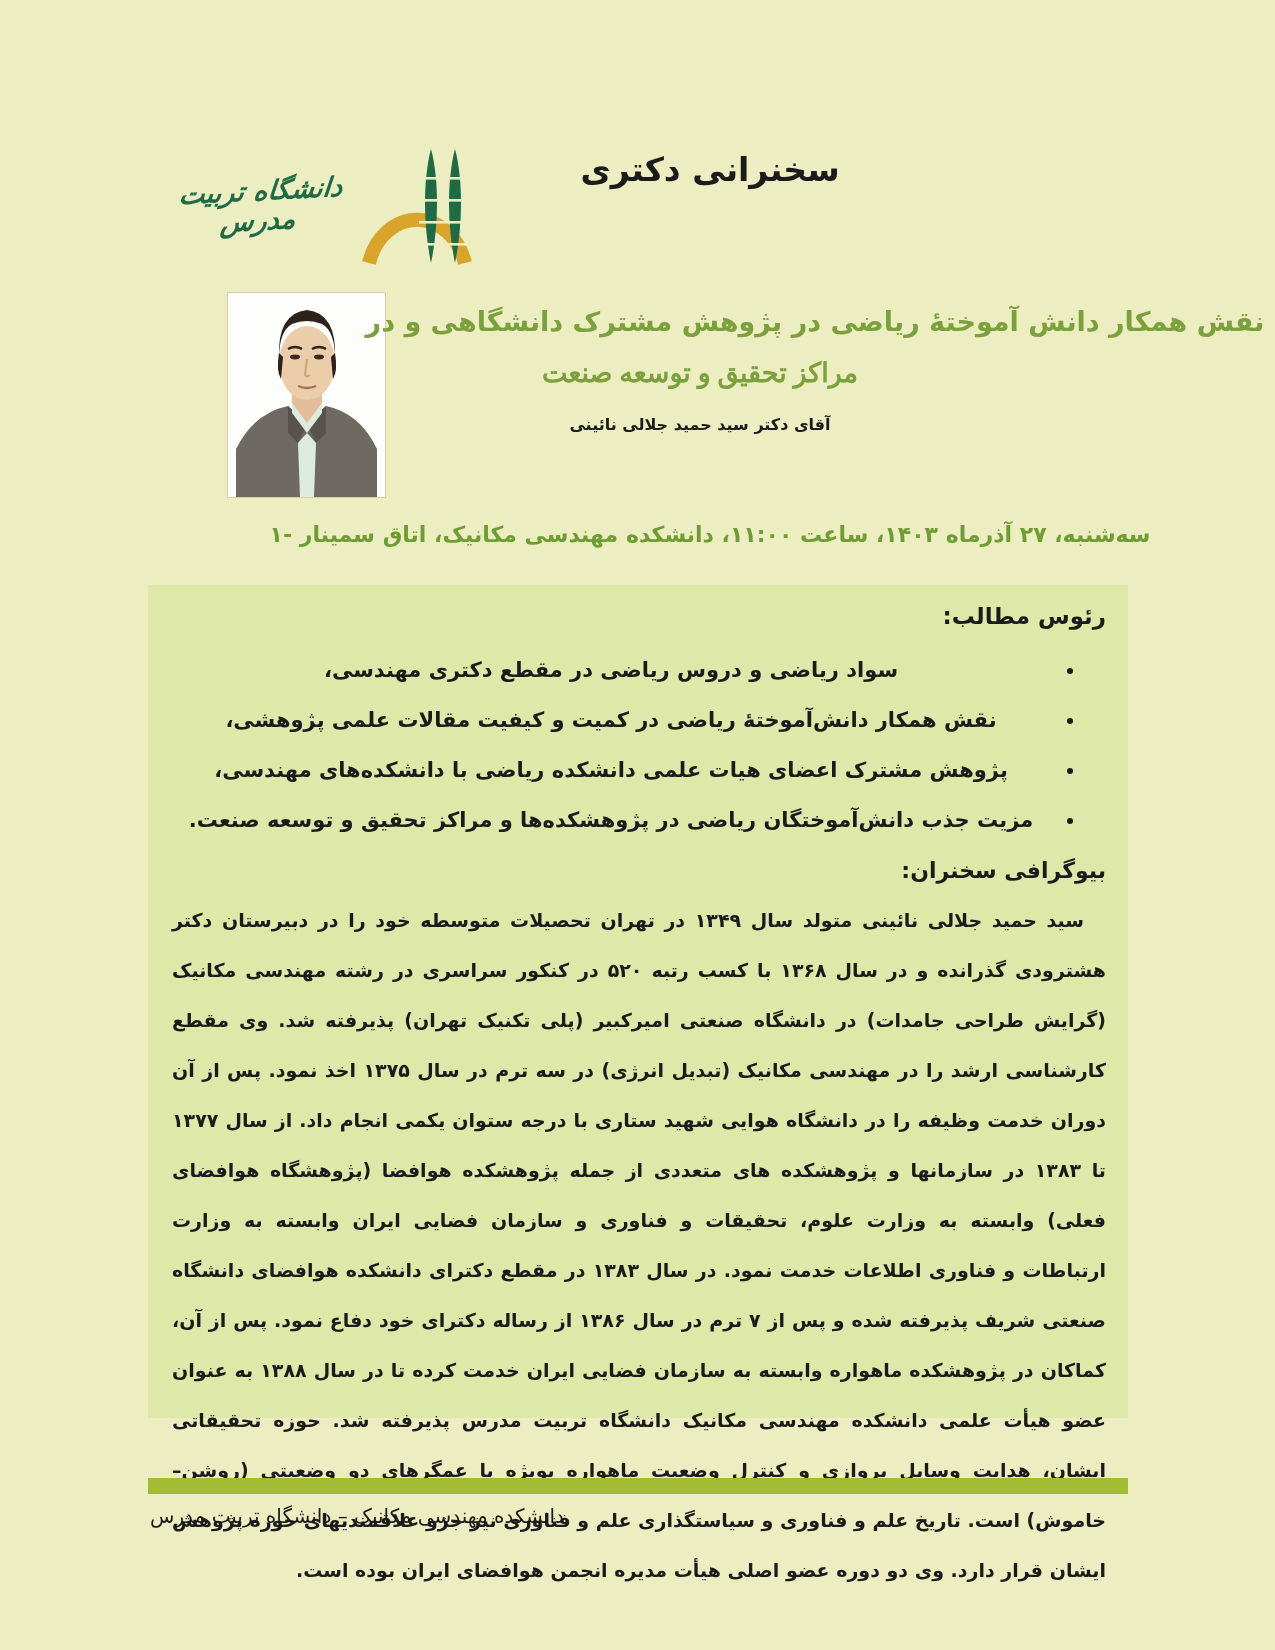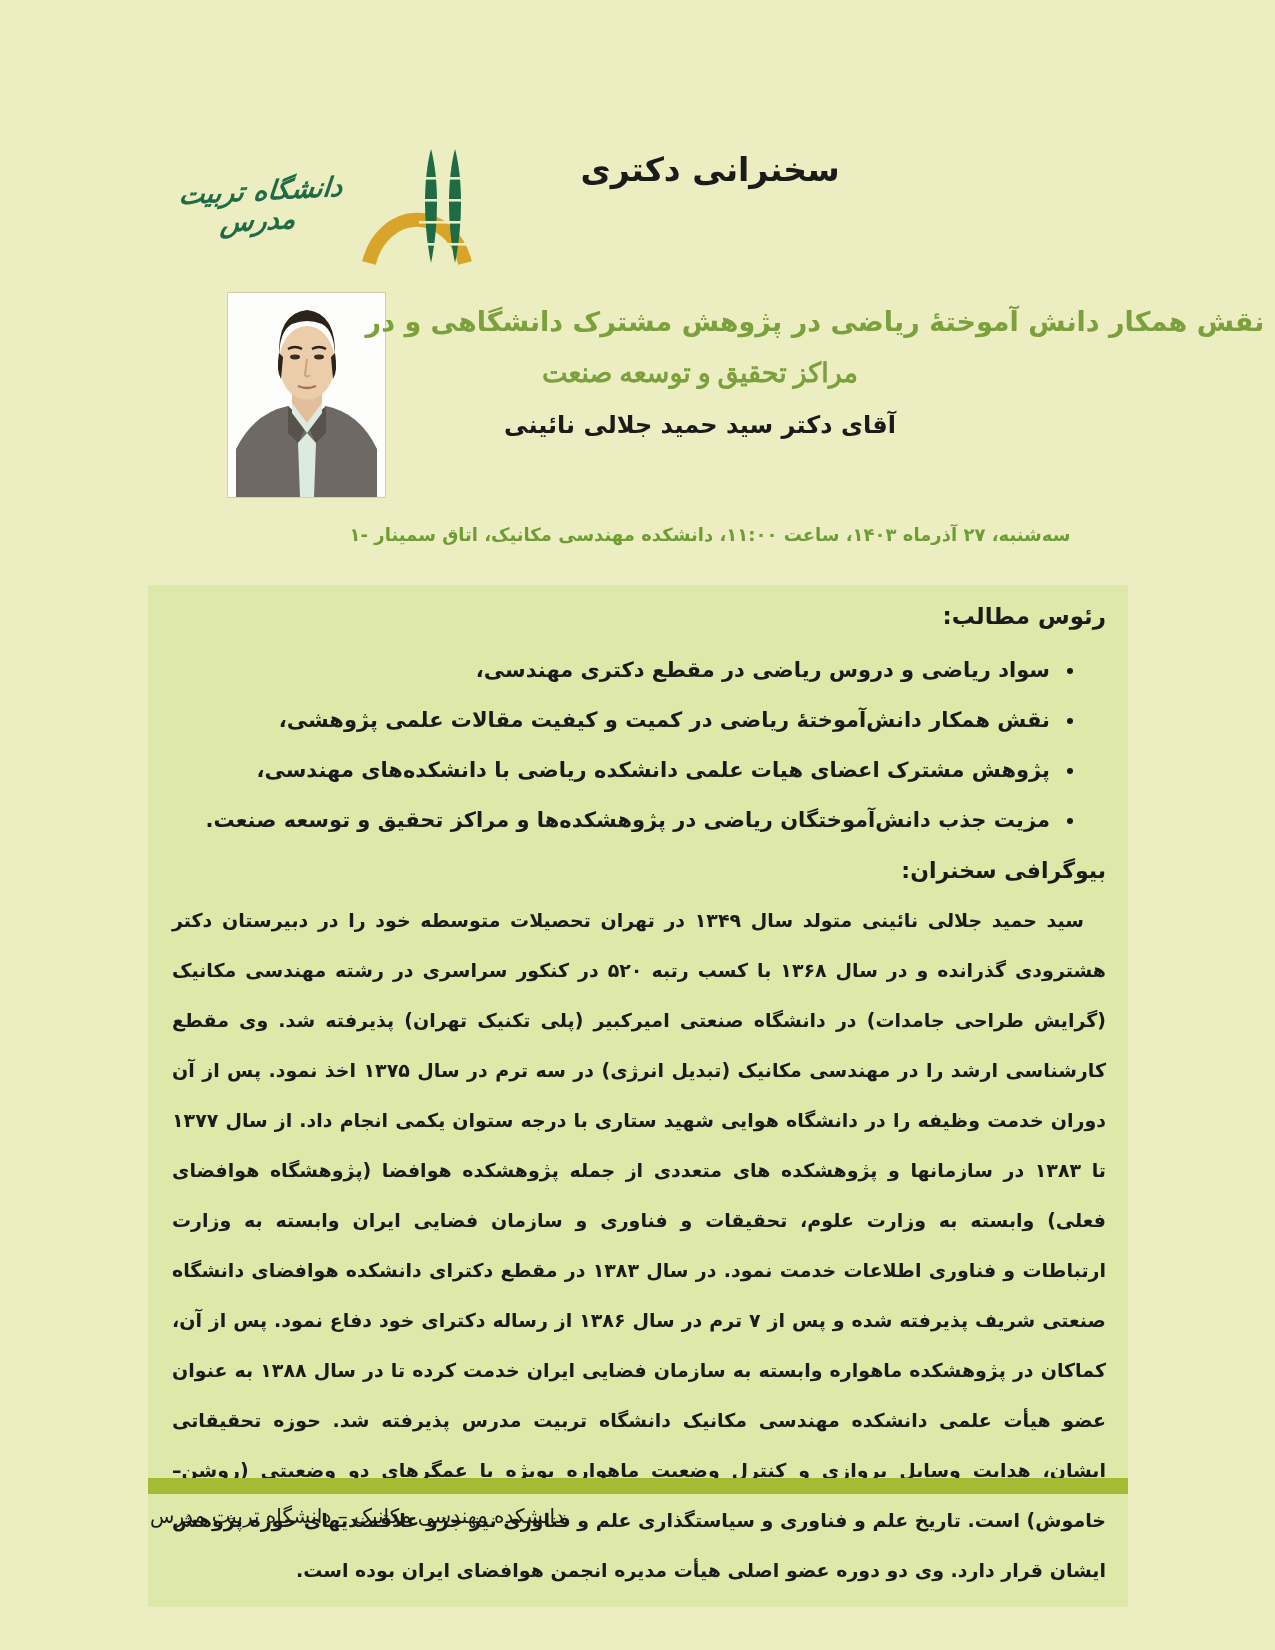--- a/index.html
+++ b/index.html
@@ -33,32 +33,32 @@
   .faculty-line{font-size:29px;font-weight:normal;line-height:1.5;margin-top:8px;}
 
   
   .photo{left:228px;top:293px;width:157px;height:204px;box-shadow:0 0 0 1px #cfd1a6;}
 
   
   .title-line1{left:355px;top:303px;width:920px;text-align:center;
     color:var(--title_green);font-size:27px;font-weight:bold;line-height:1.4;}
   .title-rest{left:200px;top:352px;width:1000px;text-align:center;}
   .title-line2{color:var(--title_green);font-size:27px;font-weight:bold;line-height:42px;margin-bottom:12px;font-family:Liberation Serif, serif;}
-  .speaker-name{font-size:24px;font-weight:bold;line-height:38px;}
+  .speaker-name{font-size:16px;font-weight:bold;line-height:38px;}
   .speaker-affil{font-size:21px;line-height:36px;}
 
   
   .date-line{left:210px;top:514px;width:1000px;text-align:center;
-    color:var(--date_green);font-size:18px;font-weight:bold;line-height:42px;}
+    color:var(--date_green);font-size:22px;font-weight:bold;line-height:42px;}
 
   
-  .topics-box{left:148px;top:585px;width:980px;height:1022px;background:var(--box_bg);
+  .topics-box{left:148px;top:585px;width:980px;height:833px;background:var(--box_bg);
     padding:14px 22px 10px 24px;}
   .topics-heading{font-size:23px;font-weight:bold;line-height:34px;margin-bottom:22px;}
-  .topics-list{list-style:disc;padding-right:52px;margin-bottom:14px;}
+  .topics-list{list-style:disc;padding-right:52px;margin-bottom:14px;text-align:center;}
   .topics-list li{font-size:21px;font-weight:bold;line-height:30px;margin-bottom:20px;padding-right:4px;}
   .bio-heading{font-size:22px;font-weight:bold;line-height:32px;margin:14px 0 8px 0;}
   .bio-text{font-size:19px;font-weight:bold;line-height:50px;text-align:justify;text-indent:22px;}
 
   
   .footer-bar{left:148px;top:1478px;width:980px;height:16px;background:var(--bar_green);}
   .footer-text{left:150px;top:1500px;font-size:20px;line-height:32px;}
 </style>
 </head>
 <body>

